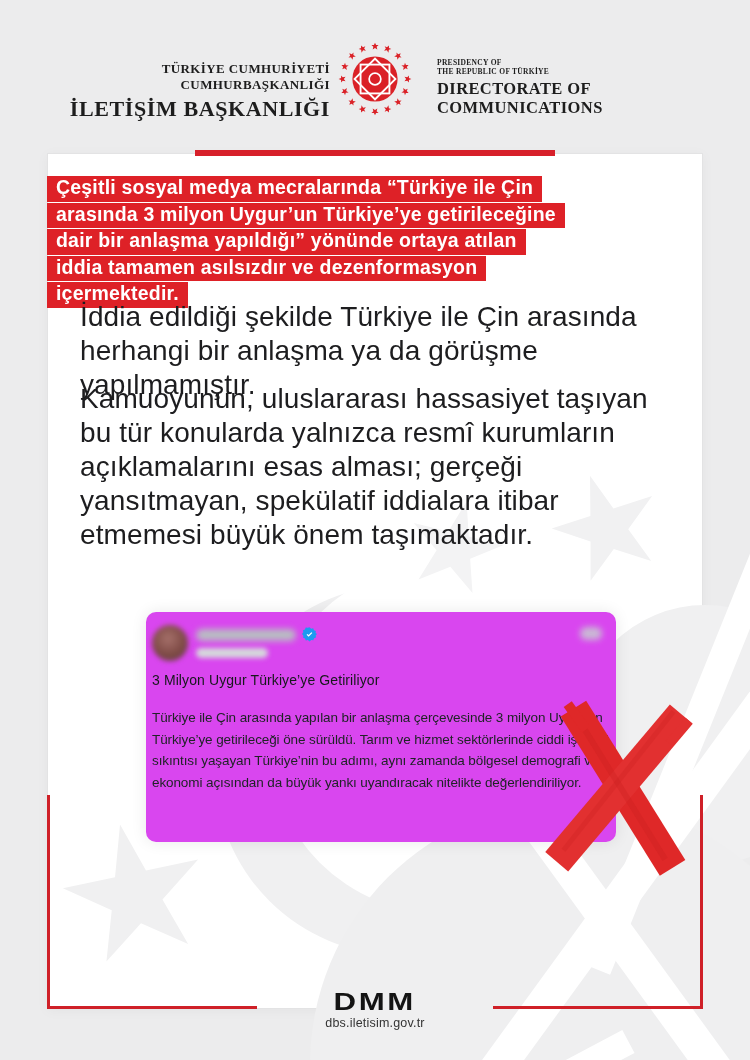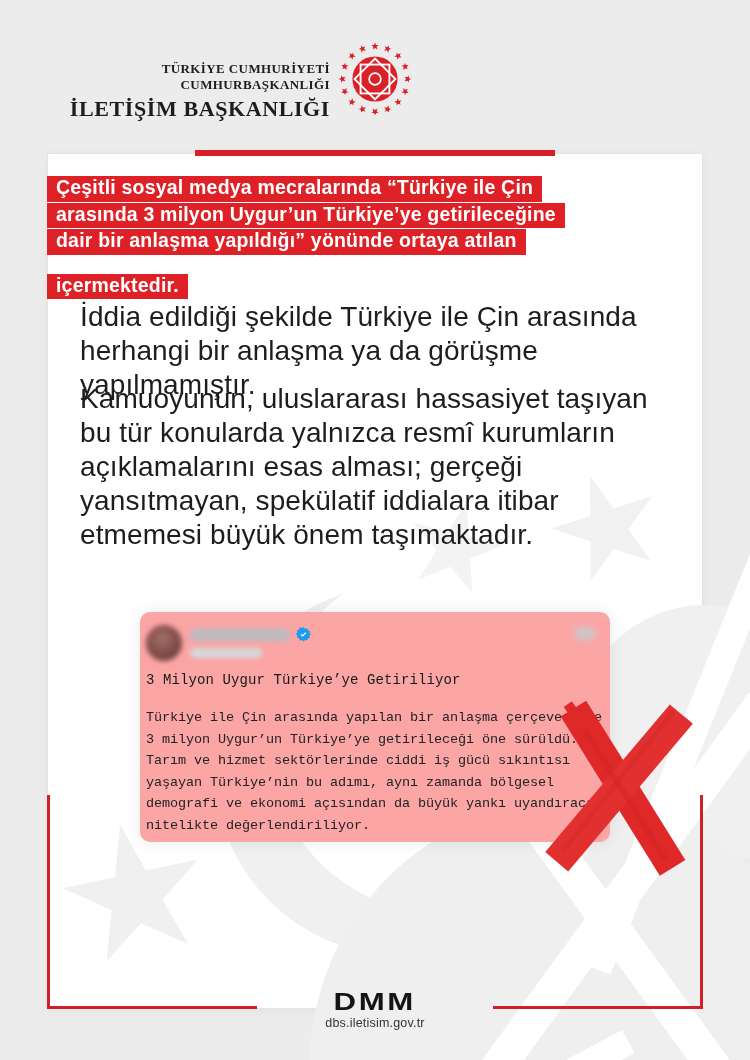--- a/index.html
+++ b/index.html
@@ -51,24 +51,23 @@
   
   .para{
     position:absolute;left:80px;width:600px;color:#1d1d1f;
     font-size:28px;line-height:34px;letter-spacing:.1px;z-index:4;
   }
   #para1{top:300px;}
   #para2{top:382px;width:578px;}
 
   
   #tweet{
-    position:absolute;left:140px;top:612px;width:470px;height:230px;
-    background:#fca5a5;border-radius:10px;z-index:4;
+    position:absolute;left:146px;top:612px;width:470px;height:230px;
+    background:#d946ef;border-radius:10px;z-index:4;
     box-shadow:0 0 16px rgba(0,0,0,.09);
-    font-family:Liberation Mono, monospace;
   }
   .tw-avatar{
     position:absolute;left:6px;top:13px;width:36px;height:36px;border-radius:50%;
     background:radial-gradient(circle at 45% 38%,#a5706a 0%,#7e4a45 55%,#57403f 100%);
     filter:blur(2.5px);
   }
   .tw-name{
     position:absolute;left:50px;top:17px;width:100px;height:12px;border-radius:6px;
     background:#b8bcc2;filter:blur(3px);
   }
@@ -161,28 +160,34 @@
           <path d="M0,-4.6 L1.4,-1.5 4.6,-1.5 2.1,0.6 3,4.2 0,2.1 -3,4.2 -2.1,0.6 -4.6,-1.5 -1.4,-1.5 Z" fill="#da2127" transform="rotate(337.5) translate(0,-42)"></path>
         </g>
       <circle r="29" fill="#da2127"></circle>
       <g stroke="#ffffff" stroke-width="2.4" fill="none">
         <rect x="-18.5" y="-18.5" width="37" height="37"></rect>
         <rect x="-18.5" y="-18.5" width="37" height="37" transform="rotate(45)"></rect>
       </g>
       <circle r="7.5" fill="#da2127" stroke="#ffffff" stroke-width="2.2"></circle>
     </svg>
 
+    <div class="hdr-right">
+      <div class="tiny">PRESIDENCY OF</div>
+      <div class="tiny">THE REPUBLIC OF TÜRKİYE</div>
+      <div class="big">DIRECTORATE OF</div>
+      <div class="big" style="margin-top:0;">COMMUNICATIONS</div>
+    </div>
 
     <div class="top-tab"></div>
 
     <div class="headline">
       <span class="hl-line">Çeşitli sosyal medya mecralarında “Türkiye ile Çin</span><br>
       <span class="hl-line">arasında 3 milyon Uygur’un Türkiye’ye getirileceğine</span><br>
       <span class="hl-line">dair bir anlaşma yapıldığı” yönünde ortaya atılan</span><br>
-      <br>
+      <span class="hl-line">iddia tamamen asılsızdır ve dezenformasyon</span><br>
       <span class="hl-line">içermektedir.</span>
     </div>
 
     <div class="para" id="para1">İddia edildiği şekilde Türkiye ile Çin arasında herhangi bir anlaşma ya da görüşme yapılmamıştır.</div>
     <div class="para" id="para2">Kamuoyunun, uluslararası hassasiyet taşıyan bu tür konularda yalnızca resmî kurumların açıklamalarını esas alması; gerçeği yansıtmayan, spekülatif iddialara itibar etmemesi büyük önem taşımaktadır.</div>
 
     <div id="tweet">
       <div class="tw-avatar"></div>
       <div class="tw-name"></div>
       <svg class="tw-badge" width="15" height="15" viewBox="0 0 24 24">

